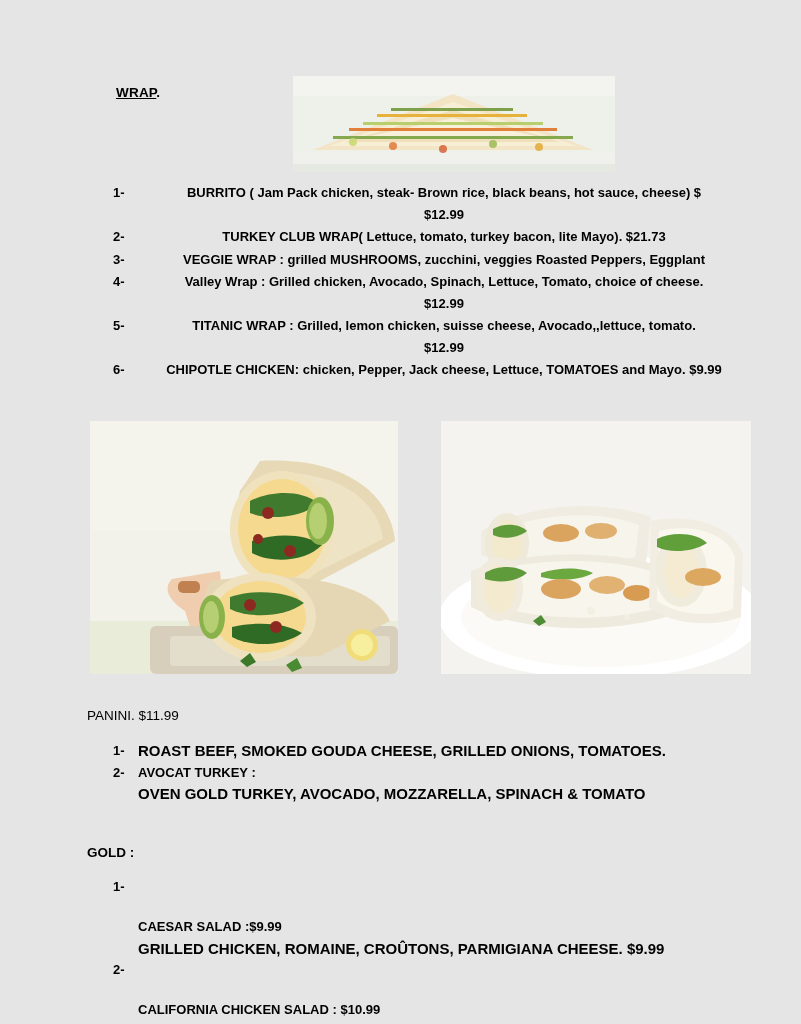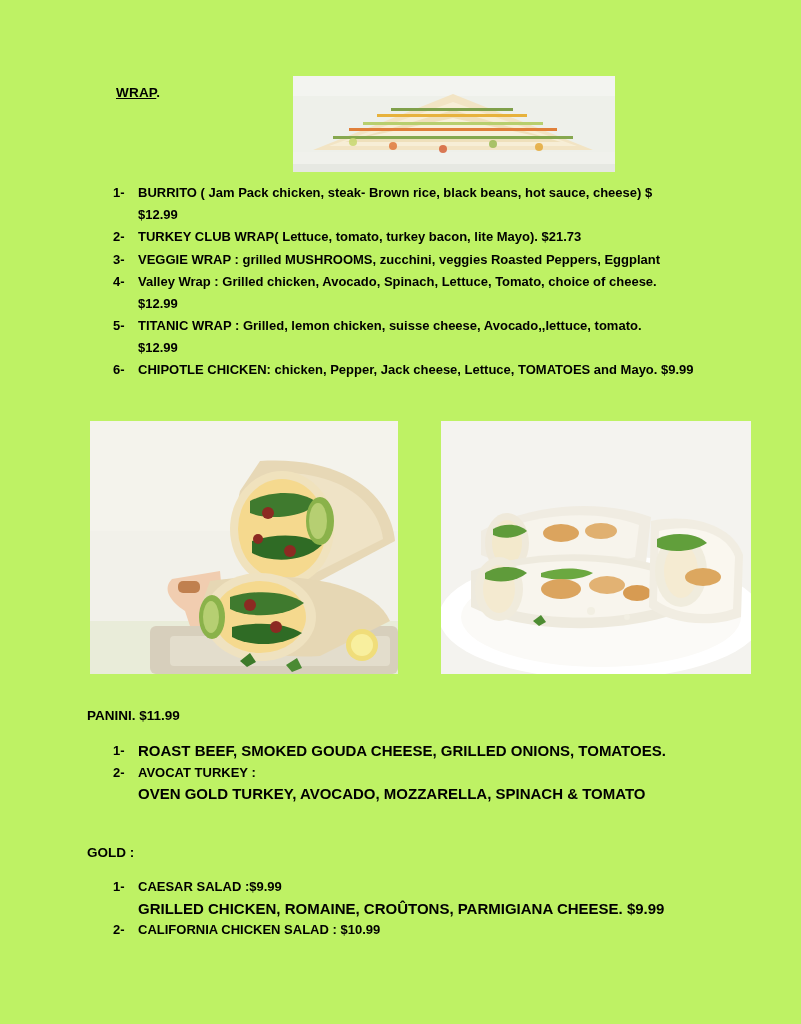--- a/index.html
+++ b/index.html
@@ -12,21 +12,21 @@
     height: 1024px;
     font-family: "Liberation Sans", sans-serif;
     color: #000000;
     position: relative;
     overflow: hidden;
   }
   .page {
     position: relative;
     width: 801px;
     height: 1024px;
-    background: #bef264;
+    background: #e5e5e5;
   }
 
   
   .wrap-heading {
     position: absolute;
     left: 116px;
     top: 85px;
     font-size: 13.5px;
     font-weight: bold;
     letter-spacing: 0.2px;
@@ -67,20 +67,21 @@
     line-height: 21.5px;
     text-align: left;
     padding-left: 3px;
     box-sizing: border-box;
   }
   .wrap-list .txt {
     flex: 1;
     font-size: 13px;
     font-weight: bold;
     line-height: 21.5px;
+    text-align: center;
   }
 
   
   .photo-left {
     position: absolute;
     left: 90px;
     top: 421px;
     width: 308px;
     height: 253px;
     overflow: hidden;
@@ -94,21 +95,21 @@
     overflow: hidden;
   }
   .photo-left svg, .photo-right svg { display: block; }
 
   
   .panini-heading {
     position: absolute;
     left: 87px;
     top: 708px;
     font-size: 13.5px;
-    font-weight: bold;
+    font-weight: normal;
   }
   .panini-list {
     position: absolute;
     left: 110px;
     top: 740px;
     width: 640px;
   }
   .panini-list .row {
     display: flex;
     align-items: flex-start;
@@ -154,20 +155,21 @@
     font-weight: bold;
     line-height: 21.5px;
     padding-left: 3px;
     box-sizing: border-box;
   }
   .salad-list .txt {
     flex: 1;
     font-size: 13px;
     font-weight: bold;
     line-height: 21.5px;
+    margin-top: 40px;
   }
   .sub-line {
     font-size: 15px;
     font-weight: bold;
     line-height: 21.5px;
   }
 </style>
 </head>
 <body>
 

